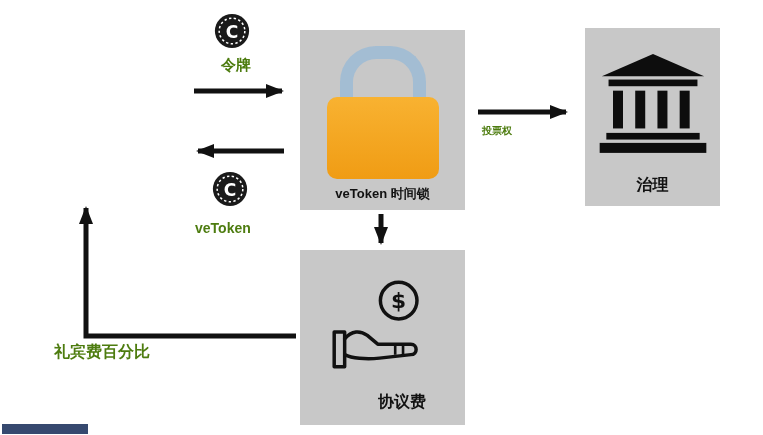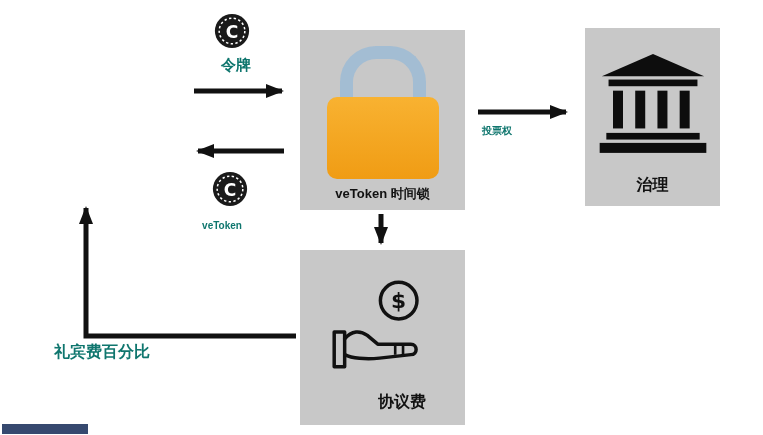--- a/index.html
+++ b/index.html
@@ -20,23 +20,23 @@
 
   
   .node-governance{left:585px;top:28px;width:135px;height:178px;display:flex;flex-direction:column;align-items:center;padding-top:26px;}
   .node-governance .node-title{position:absolute;bottom:10px;left:0;right:0;text-align:center;font-size:16px;font-weight:bold;}
 
   
   .node-protocol-fee{left:300px;top:250px;width:165px;height:175px;display:flex;flex-direction:column;align-items:center;padding-top:26px;}
   .node-protocol-fee .node-title{position:absolute;bottom:12px;left:0;right:0;text-align:center;font-size:16px;font-weight:bold;margin-left:39px;}
 
   
-  .edge-label{position:absolute;font-weight:bold;color:#0f766e;}
+  .edge-label{position:absolute;font-weight:bold;color:#4d7c0f;}
   .label-token{left:204px;top:56px;width:64px;text-align:center;font-size:15px;}
-  .label-vetoken{left:184px;top:220px;width:76px;text-align:center;font-size:10px;}
+  .label-vetoken{left:195px;top:220px;width:76px;font-size:14px;}
   .label-voting{left:482px;top:124px;font-size:10px;}
   .label-fee{left:54px;top:342px;font-size:16px;}
 
   .coin{position:absolute;}
   .coin-token{left:213px;top:12px;}
   .coin-vetoken{left:211px;top:170px;}
 
   .arrows{position:absolute;left:0;top:0;width:763px;height:435px;pointer-events:none;}
 
   svg text{font-family:"DejaVu Sans",sans-serif;}

